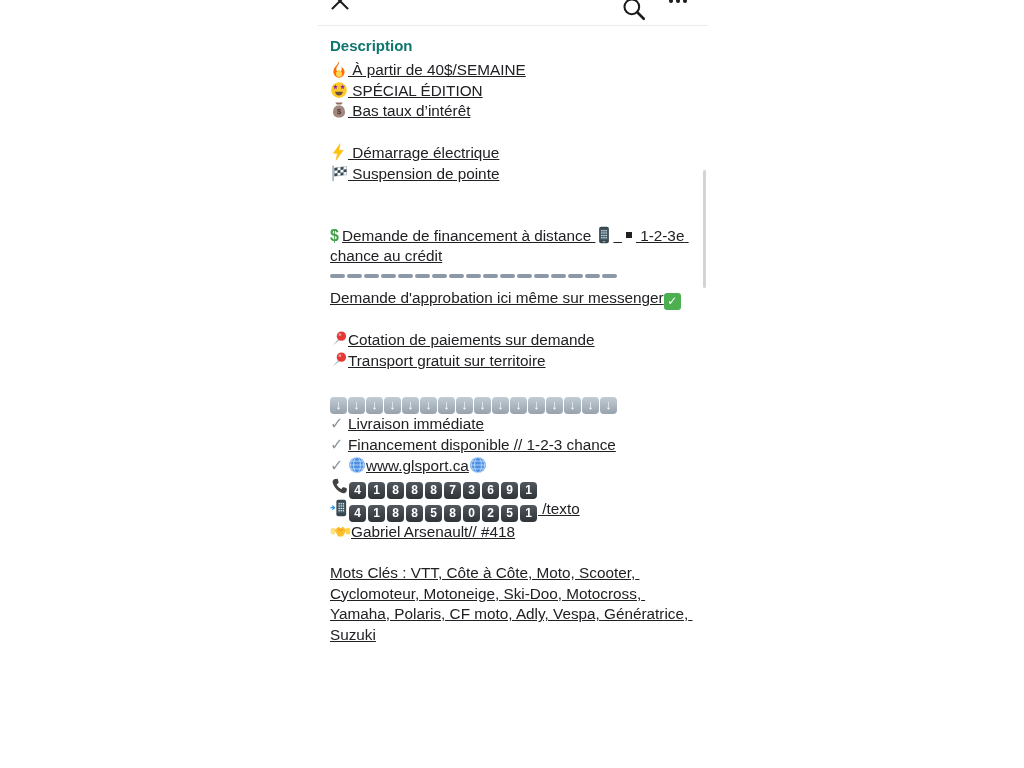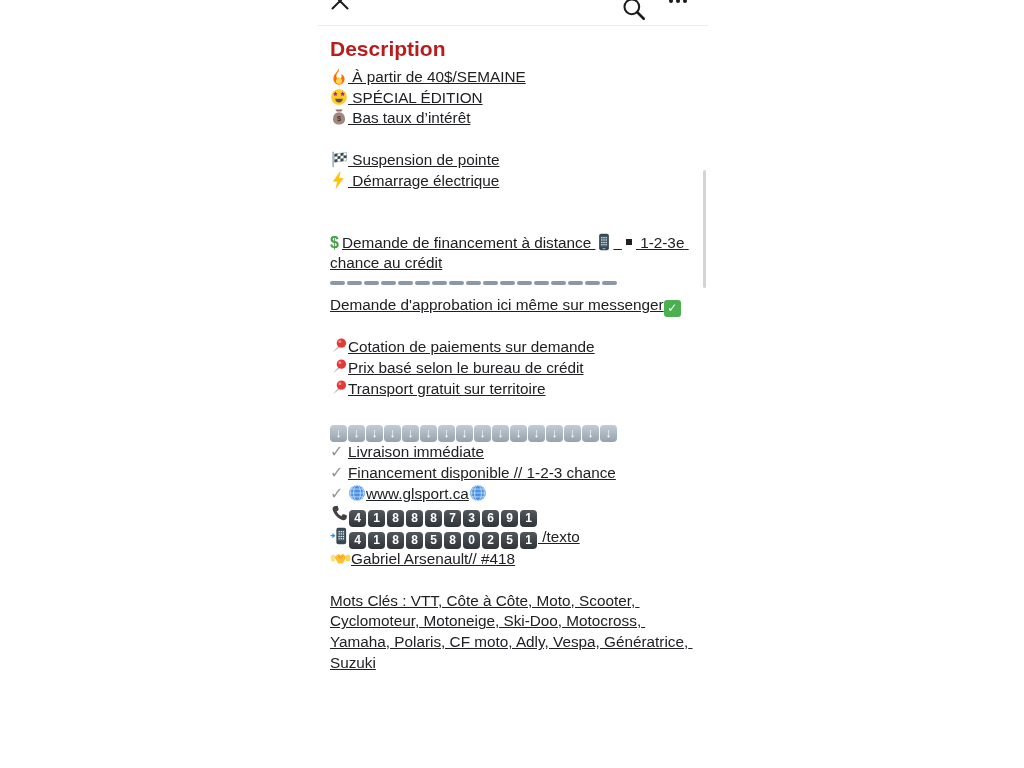--- a/index.html
+++ b/index.html
@@ -14,21 +14,21 @@
   }
   .topbar{position:relative;height:25px;border-bottom:1px solid #ececec;overflow:hidden;}
   .icon-btn{position:absolute;display:block;background:none;border:none;padding:0;cursor:pointer;}
   .close-btn{left:10px;top:-11px;width:24px;height:24px;}
   .search-btn{left:303px;top:-4px;width:26px;height:26px;}
   .more-btn{left:351px;top:-1px;width:26px;height:10px;display:flex;gap:3px;align-items:flex-start;}
   .more-btn .dot{width:4px;height:4px;border-radius:50%;background:#1c1c1e;}
   .icon-btn svg{display:block;width:100%;height:100%;}
 
   .title{
-    margin:11px 0 6px 12px;font-size:21px;font-weight:700;color:#b91c1c;
+    margin:11px 0 6px 12px;font-size:15px;font-weight:700;color:#0f766e;
   }
   .desc{
     margin-left:12px;width:362px;font-size:15.3px;line-height:20.7px;
     color:#202124;white-space:pre-wrap;word-wrap:break-word;
   }
   .line{min-height:20.7px;text-decoration:underline;}
 
   
   .em{display:inline-block;width:18px;height:18px;vertical-align:-3px;}
   .em svg{display:block;width:100%;height:100%;}
@@ -83,35 +83,35 @@
           </svg></span> À partir de 40$/SEMAINE</div><div class="line"><span class="em "><svg viewBox="0 0 24 24">
             <circle cx="12" cy="12" r="10.5" fill="#ffca28"></circle>
             <path fill="#8e24aa" d="M7.2 4.8l.9 1.9 2.1.3-1.5 1.4.4 2.1-1.9-1-1.9 1 .4-2.1-1.5-1.4 2.1-.3z"></path>
             <path fill="#8e24aa" d="M16.8 4.8l.9 1.9 2.1.3-1.5 1.4.4 2.1-1.9-1-1.9 1 .4-2.1-1.5-1.4 2.1-.3z"></path>
             <path fill="#6d4c41" d="M6.8 14.2h10.4c-.3 3-2.5 5.2-5.2 5.2s-4.9-2.2-5.2-5.2z"></path>
           </svg></span> SPÉCIAL ÉDITION</div><div class="line"><span class="em "><svg viewBox="0 0 24 24">
             <path fill="#8d6e63" d="M9 4.5h6L17 2H7z"></path>
             <path fill="#a1887f" d="M12 5.5c-5 0-8 4-8 9.5 0 4.5 3.5 7 8 7s8-2.5 8-7c0-5.5-3-9.5-8-9.5z"></path>
             <text x="12" y="17.5" text-anchor="middle" font-size="10" font-weight="bold" fill="#4e342e">$</text>
           </svg></span> Bas taux d’intérêt</div><div class="line"></div><div class="line"><span class="em "><svg viewBox="0 0 24 24">
+            <path fill="#ffc400" stroke="#ffab00" stroke-width="0.6" d="M13.5 1L4.5 13.8h5.6L8 23l9.5-13.2h-5.8z"></path>
+          </svg></span> Démarrage électrique</div><div class="line"><span class="em "><svg viewBox="0 0 24 24">
             <rect x="3.2" y="2" width="1.8" height="21" rx="0.9" fill="#90a4ae"></rect>
             <g transform="skewY(-7) translate(0 2)">
               <rect x="6" y="4" width="16" height="11" fill="#fafafa" stroke="#546e7a" stroke-width="0.5"></rect>
               <g fill="#37474f">
                 <rect x="6" y="4" width="4" height="3.66"></rect>
                 <rect x="14" y="4" width="4" height="3.66"></rect>
                 <rect x="10" y="7.66" width="4" height="3.66"></rect>
                 <rect x="18" y="7.66" width="4" height="3.66"></rect>
                 <rect x="6" y="11.33" width="4" height="3.66"></rect>
                 <rect x="14" y="11.33" width="4" height="3.66"></rect>
               </g>
             </g>
-          </svg></span> Suspension de pointe</div><div class="line"><span class="em "><svg viewBox="0 0 24 24">
-            <path fill="#ffc400" stroke="#ffab00" stroke-width="0.6" d="M13.5 1L4.5 13.8h5.6L8 23l9.5-13.2h-5.8z"></path>
-          </svg></span> Démarrage électrique</div><div class="line"></div><div class="line"></div><div class="line"><span class="em dollar">$</span>Demande de financement à distance <span class="em "><svg viewBox="0 0 24 24">
+          </svg></span> Suspension de pointe</div><div class="line"></div><div class="line"></div><div class="line"><span class="em dollar">$</span>Demande de financement à distance <span class="em "><svg viewBox="0 0 24 24">
             <rect x="5.5" y="1" width="13" height="22" rx="2.6" fill="#37474f"></rect>
             <rect x="7" y="3.6" width="10" height="15" rx="0.8" fill="#455a64"></rect>
             <g fill="#e3f2fd">
               <circle cx="9.2" cy="6.2" r="1"></circle>
               <circle cx="12" cy="6.2" r="1"></circle>
               <circle cx="14.8" cy="6.2" r="1"></circle>
               <circle cx="9.2" cy="9.4" r="1"></circle>
               <circle cx="12" cy="9.4" r="1"></circle>
               <circle cx="14.8" cy="9.4" r="1"></circle>
               <circle cx="9.2" cy="12.6" r="1"></circle>
@@ -120,24 +120,20 @@
               <circle cx="9.2" cy="15.8" r="1"></circle>
               <circle cx="12" cy="15.8" r="1"></circle>
               <circle cx="14.8" cy="15.8" r="1"></circle>
             </g>
             <rect x="10" y="20" width="4" height="1.6" rx="0.8" fill="#90a4ae"></rect>
           </svg></span>  <span class="em sq"></span> 1-2-3e chance au crédit</div><div class="line"><span class="em minus"></span><span class="em minus"></span><span class="em minus"></span><span class="em minus"></span><span class="em minus"></span><span class="em minus"></span><span class="em minus"></span><span class="em minus"></span><span class="em minus"></span><span class="em minus"></span><span class="em minus"></span><span class="em minus"></span><span class="em minus"></span><span class="em minus"></span><span class="em minus"></span><span class="em minus"></span><span class="em minus"></span></div><div class="line">Demande d'approbation ici même sur messenger<span class="em gcheck">✓</span></div><div class="line"></div><div class="line"><span class="em "><svg viewBox="0 0 24 24">
             <path fill="#b0bec5" d="M3.5 20.5l7.2-8.2 1.6 1.6z"></path>
             <circle cx="15.2" cy="8.2" r="6.2" fill="#e53935"></circle>
             <circle cx="13.2" cy="6.2" r="1.9" fill="#ef9a9a"></circle>
           </svg></span>Cotation de paiements sur demande</div><div class="line"><span class="em "><svg viewBox="0 0 24 24">
-            <path fill="#b0bec5" d="M3.5 20.5l7.2-8.2 1.6 1.6z"></path>
-            <circle cx="15.2" cy="8.2" r="6.2" fill="#e53935"></circle>
-            <circle cx="13.2" cy="6.2" r="1.9" fill="#ef9a9a"></circle>
-          </svg></span>Prix basé selon le bureau de crédit</div><div class="line"><span class="em "><svg viewBox="0 0 24 24">
             <path fill="#b0bec5" d="M3.5 20.5l7.2-8.2 1.6 1.6z"></path>
             <circle cx="15.2" cy="8.2" r="6.2" fill="#e53935"></circle>
             <circle cx="13.2" cy="6.2" r="1.9" fill="#ef9a9a"></circle>
           </svg></span>Transport gratuit sur territoire</div><div class="line"></div><div class="line"><span class="em arrowsq">↓</span><span class="em arrowsq">↓</span><span class="em arrowsq">↓</span><span class="em arrowsq">↓</span><span class="em arrowsq">↓</span><span class="em arrowsq">↓</span><span class="em arrowsq">↓</span><span class="em arrowsq">↓</span><span class="em arrowsq">↓</span><span class="em arrowsq">↓</span><span class="em arrowsq">↓</span><span class="em arrowsq">↓</span><span class="em arrowsq">↓</span><span class="em arrowsq">↓</span><span class="em arrowsq">↓</span><span class="em arrowsq">↓</span></div><div class="line"><span class="em graycheck">✓</span>Livraison immédiate</div><div class="line"><span class="em graycheck">✓</span>Financement disponible // 1-2-3 chance</div><div class="line"><span class="em graycheck">✓</span><span class="em "><svg viewBox="0 0 24 24">
             <circle cx="12" cy="12" r="10.5" fill="#4a90e2"></circle>
             <g stroke="#cfe3ff" stroke-width="1" fill="none">
               <ellipse cx="12" cy="12" rx="4.6" ry="10.5"></ellipse>
               <ellipse cx="12" cy="12" rx="8.8" ry="10.5"></ellipse>
               <path d="M1.5 12h21M3 6.8h18M3 17.2h18"></path>
             </g>

